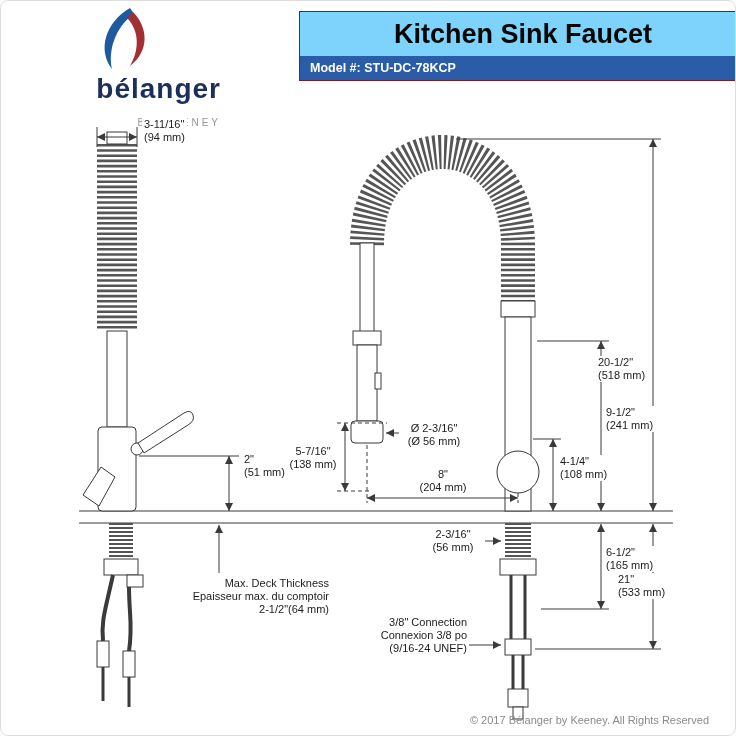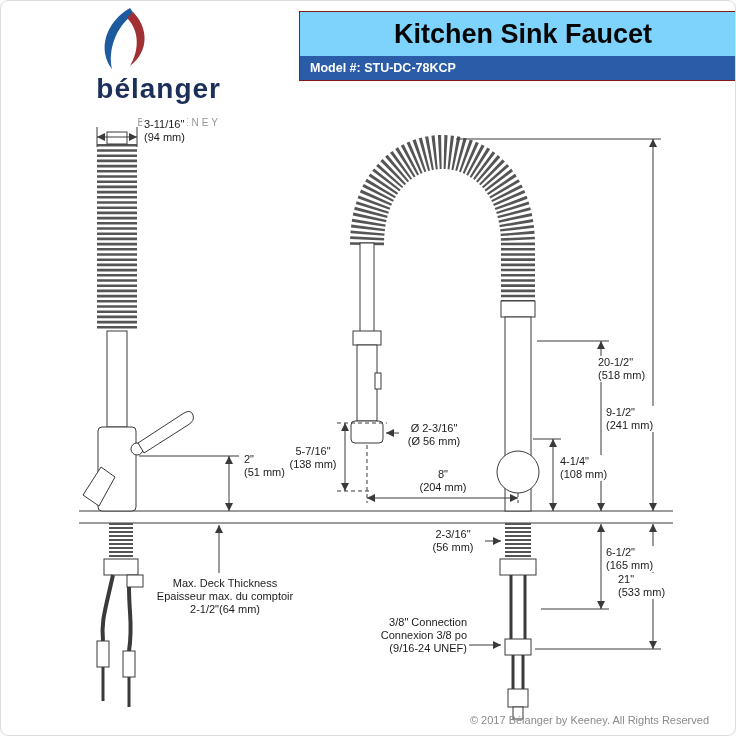--- a/index.html
+++ b/index.html
@@ -17,21 +17,21 @@
 
   .titlebox{position:absolute;left:298px;top:10px;width:448px;border:1px solid #7f1d1d;background:#7dd3fc}
   .titlebox .title{padding:6px 6px 5px;text-align:center;font-weight:bold;font-size:27px;line-height:33px;color:#060606}
   .modelbar{background:var(--accent-blue,#2a5ca8);color:#fff;font-size:12.5px;font-weight:bold;text-align:left;padding:5px 10px}
 
   
   .art{position:absolute;left:0;top:0}
   .dim{position:absolute;font-size:11px;line-height:13px;color:#1c1c1c;white-space:pre-line}
   .l-coilw{left:141px;top:117px;background:#fff;padding:0 2px}
   .l-clear{left:243px;top:452px}
-  .l-deck{left:136px;top:576px;width:176px;text-align:center}
+  .l-deck{left:152px;top:576px;width:176px;text-align:right}
   .l-wand{left:284px;top:444px;width:56px;text-align:center}
   .l-dia{left:400px;top:421px;width:66px;text-align:center}
   .l-reach{left:411px;top:467px;width:62px;text-align:center}
   .l-body{left:558px;top:454px;background:#fff;padding:0 1px}
   .l-spouth{left:604px;top:405px;background:#fff;padding:0 1px}
   .l-overall{left:596px;top:355px;background:#fff;padding:0 1px}
   .l-shankd{left:422px;top:527px;width:60px;text-align:center}
   .l-shankl{left:604px;top:545px;background:#fff;padding:0 1px}
   .l-hosel{left:616px;top:572px;background:#fff;padding:0 1px}
   .l-conn{left:358px;top:615px;width:108px;text-align:right}

